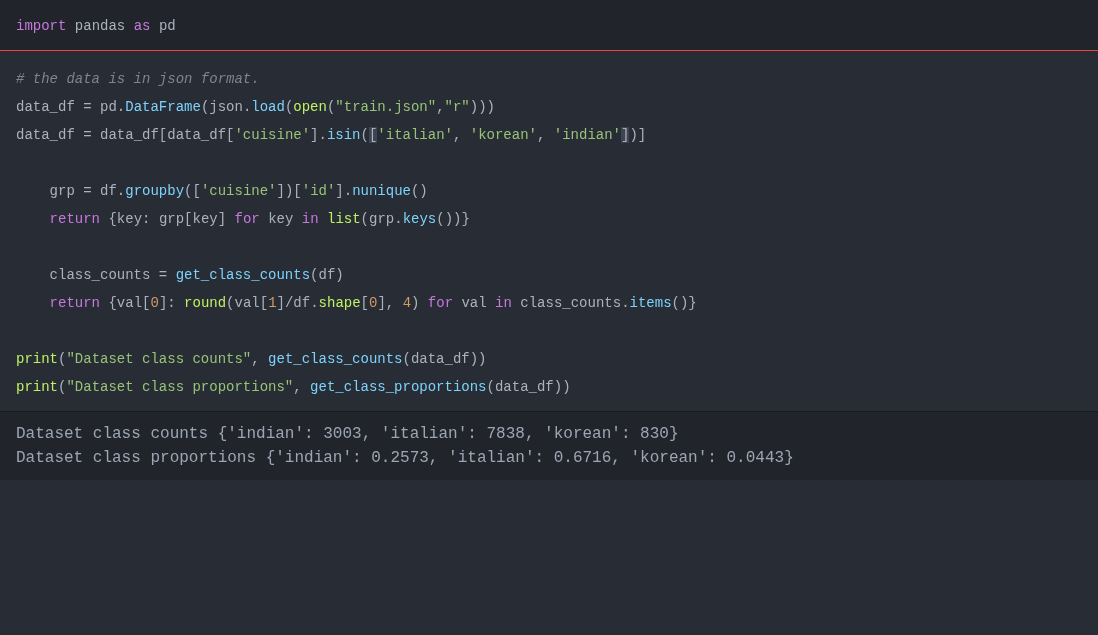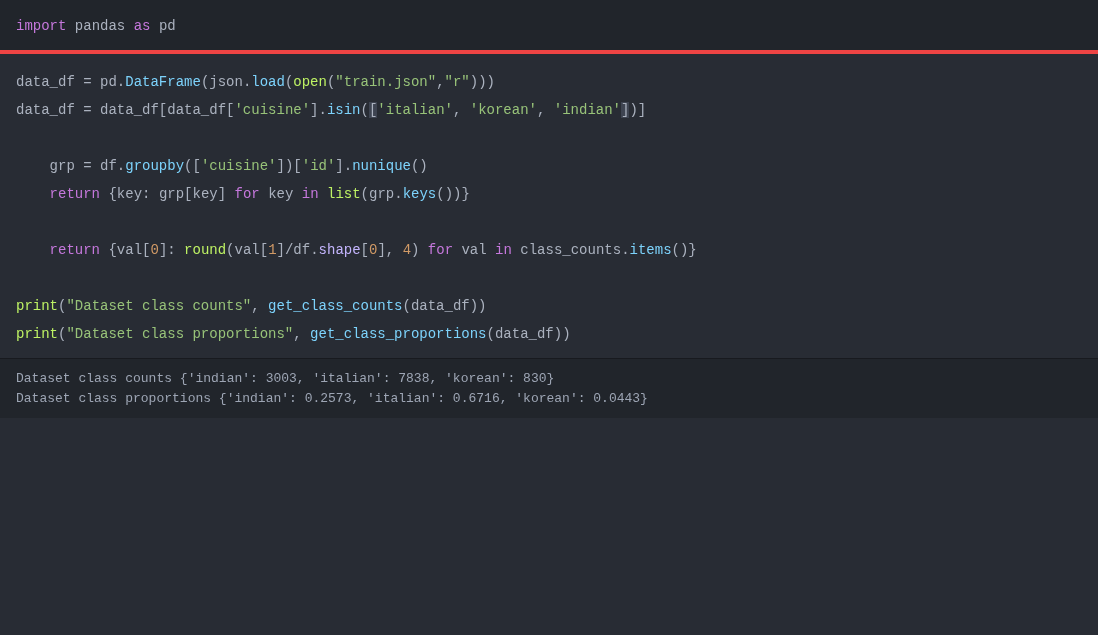--- a/index.html
+++ b/index.html
@@ -14,72 +14,74 @@
     width: 1098px;
     height: 635px;
     overflow: hidden;
   }
   .cell {
     padding: 0;
   }
   .code-cell-top {
     background: #21252b;
     padding: 12px 16px 10px 16px;
-    border-bottom: 4px solid #ef4444;
+    border-bottom: 1px solid #ef4444;
   }
   .code-cell-main {
     background: #282c34;
     padding: 14px 16px 10px 16px;
   }
   .output-cell {
     background: #21252b;
     padding: 10px 16px;
     border-top: 1px solid #181a1f;
   }
   .line {
     line-height: 2.0;
     white-space: pre;
     color: #abb2bf;
   }
   .output-line {
     line-height: 1.5;
     white-space: pre;
     color: #9da5b4;
-    font-size: 13px;
+    font-size: 16px;
   }
   .kw { color: #c678dd; }
   .fn-def { color: #61afef; }
   .fn-call2 { color: #7dd3fc; }
   .str { color: #98c379; }
   .num { color: #d19a66; }
   .comment { color: #7f848e; font-style: italic; }
-  .var { color: #c4b5fd; }
+  .var { color: #bef264; }
   .param { color: #e5c07b; }
   .op { color: #abb2bf; }
   .builtin { color: #bef264; }
   .plain { color: #abb2bf; }
   .bracket-hl {
     background: #3e4451;
     color: #abb2bf;
   }
 </style>
 </head>
 <body>
 
 <div class="cell code-cell-top">
   <div class="line"><span class="kw">import</span><span class="plain"> </span><span class="plain">pandas</span><span class="plain"> </span><span class="kw">as</span><span class="plain"> </span><span class="plain">pd</span></div>
 </div>
 
 <div class="cell code-cell-main">
+  <div class="line"><span class="comment"># the data is in json format.</span></div>
   <div class="line"><span class="plain">data_df</span><span class="plain"> = </span><span class="plain">pd</span><span class="plain">.</span><span class="fn-call2">DataFrame</span><span class="plain">(</span><span class="plain">json</span><span class="plain">.</span><span class="fn-call2">load</span><span class="plain">(</span><span class="builtin">open</span><span class="plain">(</span><span class="str">"train.json"</span><span class="plain">,</span><span class="str">"r"</span><span class="plain">)))</span></div>
   <div class="line"><span class="plain">data_df</span><span class="plain"> = </span><span class="plain">data_df</span><span class="plain">[</span><span class="plain">data_df</span><span class="plain">[</span><span class="str">'cuisine'</span><span class="plain">].</span><span class="fn-call2">isin</span><span class="plain">(</span><span class="bracket-hl">[</span><span class="str">'italian'</span><span class="plain">, </span><span class="str">'korean'</span><span class="plain">, </span><span class="str">'indian'</span><span class="bracket-hl">]</span><span class="plain">)]</span></div>
   <div class="line"> </div>
   <div class="line"><span class="plain">    </span><span class="plain">grp</span><span class="plain"> = </span><span class="plain">df</span><span class="plain">.</span><span class="fn-call2">groupby</span><span class="plain">([</span><span class="str">'cuisine'</span><span class="plain">])[</span><span class="str">'id'</span><span class="plain">].</span><span class="fn-call2">nunique</span><span class="plain">()</span></div>
   <div class="line"><span class="plain">    </span><span class="kw">return</span><span class="plain"> {</span><span class="plain">key</span><span class="plain">: </span><span class="plain">grp</span><span class="plain">[</span><span class="plain">key</span><span class="plain">] </span><span class="kw">for</span><span class="plain"> </span><span class="plain">key</span><span class="plain"> </span><span class="kw">in</span><span class="plain"> </span><span class="builtin">list</span><span class="plain">(</span><span class="plain">grp</span><span class="plain">.</span><span class="fn-call2">keys</span><span class="plain">())}</span></div>
   <div class="line"> </div>
+  <div class="line"><span class="plain">    </span><span class="plain">class_counts</span><span class="plain"> = </span><span class="fn-call2">get_class_counts</span><span class="plain">(</span><span class="plain">df</span><span class="plain">)</span></div>
   <div class="line"><span class="plain">    </span><span class="kw">return</span><span class="plain"> {</span><span class="plain">val</span><span class="plain">[</span><span class="num">0</span><span class="plain">]: </span><span class="builtin">round</span><span class="plain">(</span><span class="plain">val</span><span class="plain">[</span><span class="num">1</span><span class="plain">]</span><span class="op">/</span><span class="plain">df</span><span class="plain">.</span><span class="var">shape</span><span class="plain">[</span><span class="num">0</span><span class="plain">], </span><span class="num">4</span><span class="plain">) </span><span class="kw">for</span><span class="plain"> </span><span class="plain">val</span><span class="plain"> </span><span class="kw">in</span><span class="plain"> </span><span class="plain">class_counts</span><span class="plain">.</span><span class="fn-call2">items</span><span class="plain">()}</span></div>
   <div class="line"> </div>
   <div class="line"><span class="builtin">print</span><span class="plain">(</span><span class="str">"Dataset class counts"</span><span class="plain">, </span><span class="fn-call2">get_class_counts</span><span class="plain">(</span><span class="plain">data_df</span><span class="plain">))</span></div>
   <div class="line"><span class="builtin">print</span><span class="plain">(</span><span class="str">"Dataset class proportions"</span><span class="plain">, </span><span class="fn-call2">get_class_proportions</span><span class="plain">(</span><span class="plain">data_df</span><span class="plain">))</span></div>
 </div>
 
 <div class="cell output-cell">
   <div class="output-line">Dataset class counts {'indian': 3003, 'italian': 7838, 'korean': 830}</div>
   <div class="output-line">Dataset class proportions {'indian': 0.2573, 'italian': 0.6716, 'korean': 0.0443}</div>
 </div>

